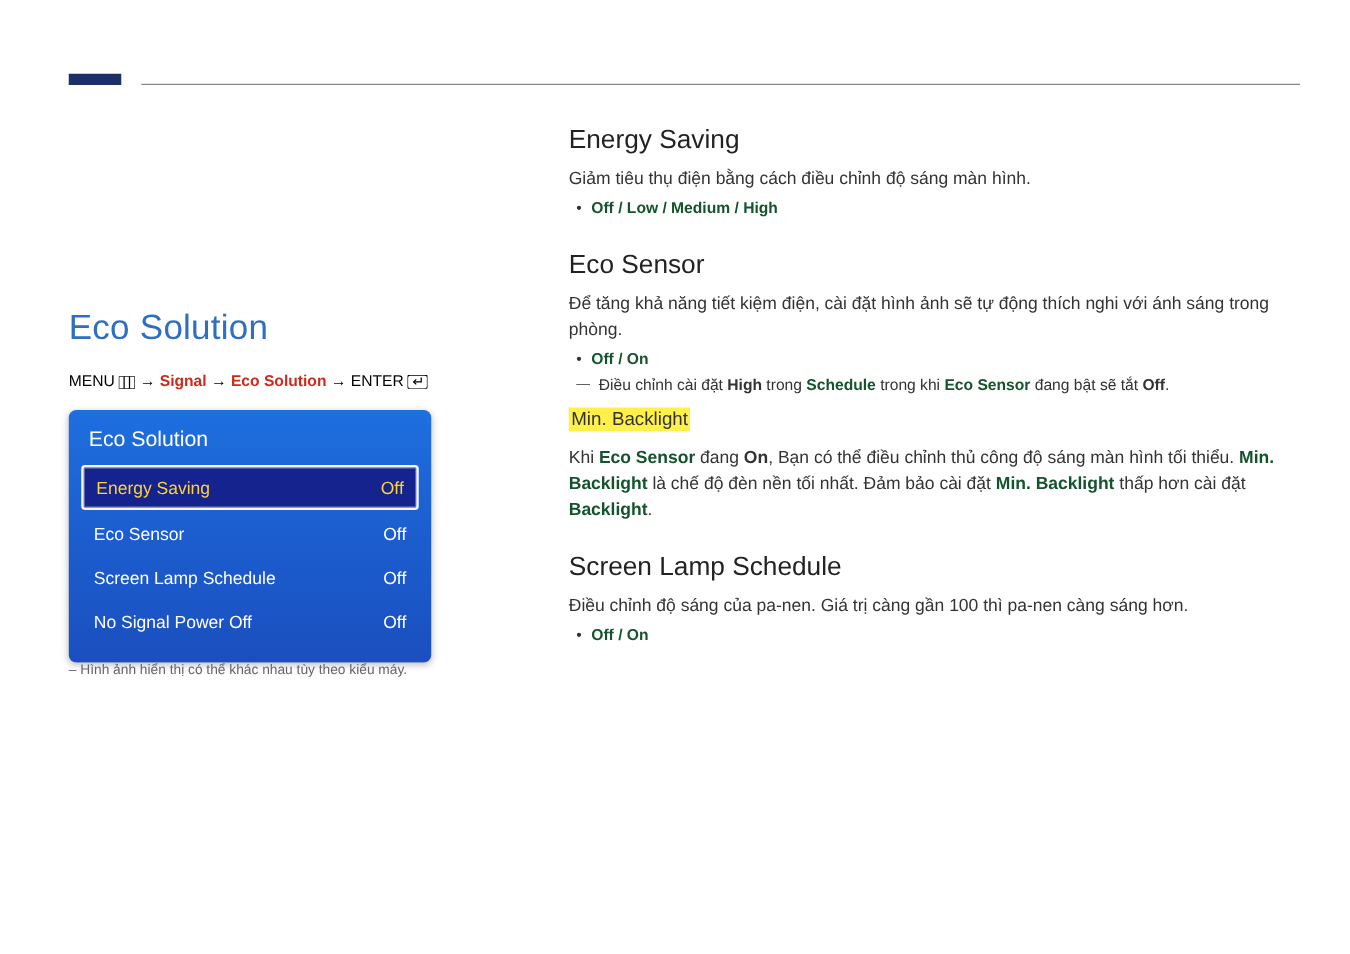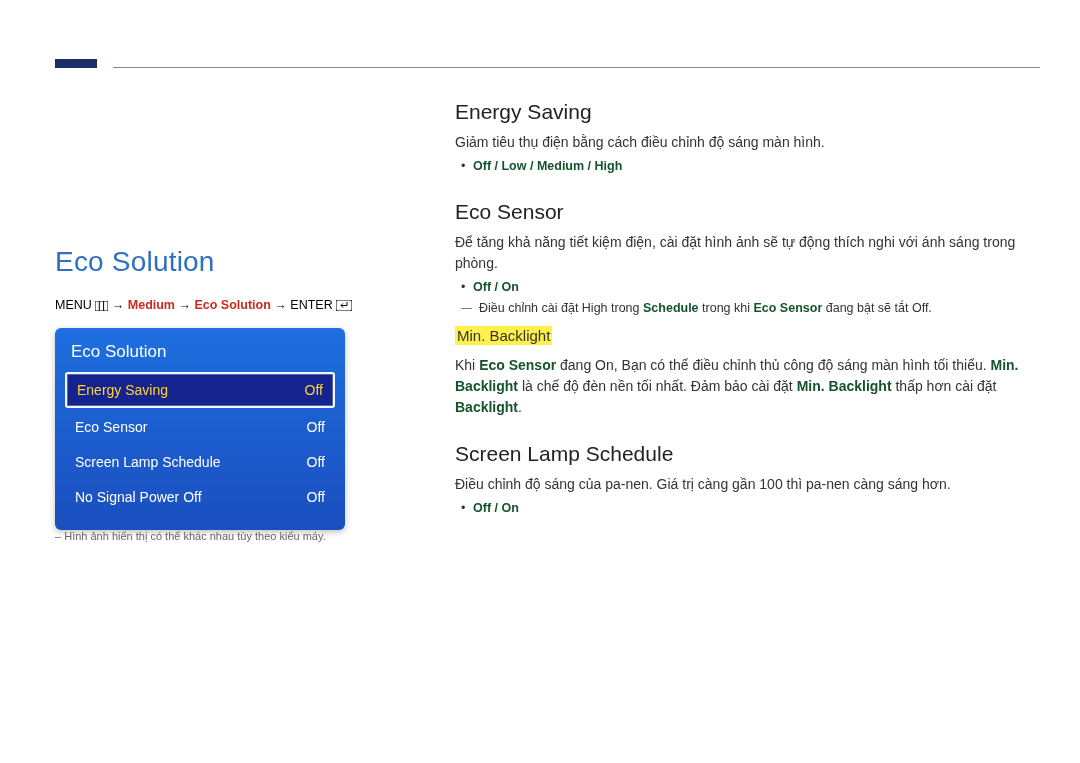--- a/index.html
+++ b/index.html
@@ -132,21 +132,21 @@
     position: relative;
     color: #333;
   }
   .right .dash::before {
     content: "―";
     position: absolute; left: 0; top: 0;
     color: #555;
     font-size: 11px;
   }
   .red { color: #14532d; font-weight: bold; }
-  .bold { font-weight: normal; }
+  .bold { font-weight: bold; }
   .hl {
     background: #fff04a;
     padding: 1px 2px;
     font-size: 15px;
     color: #333;
     display: inline-block;
     margin: 6px 0 6px 0;
   }
 </style>
 </head>
@@ -165,21 +165,21 @@
       <div class="menupath">
         <span class="b">MENU</span>
         <span class="icon">
           <svg width="13" height="10" viewBox="0 0 13 10">
               <rect x="0" y="0" width="13" height="10" fill="none" stroke="#000" stroke-width="1"></rect>
               <line x1="4.3" y1="0" x2="4.3" y2="10" stroke="#000" stroke-width="1"></line>
               <line x1="8.6" y1="0" x2="8.6" y2="10" stroke="#000" stroke-width="1"></line>
             </svg>
         </span>
         <span>→</span>
-        <span class="red">Medium</span>
+        <span class="red">Signal</span>
         <span>→</span>
         <span class="red">Eco Solution</span>
         <span>→</span>
         <span class="b">ENTER</span>
         <span class="icon">
           <svg width="16" height="11" viewBox="0 0 16 11">
               <rect x="0" y="0" width="16" height="11" rx="2" fill="none" stroke="#000" stroke-width="1"></rect>
               <polyline points="11,2 11,5.5 5,5.5" fill="none" stroke="#000" stroke-width="1"></polyline>
               <polyline points="7,3.5 5,5.5 7,7.5" fill="none" stroke="#000" stroke-width="1"></polyline>
             </svg>

